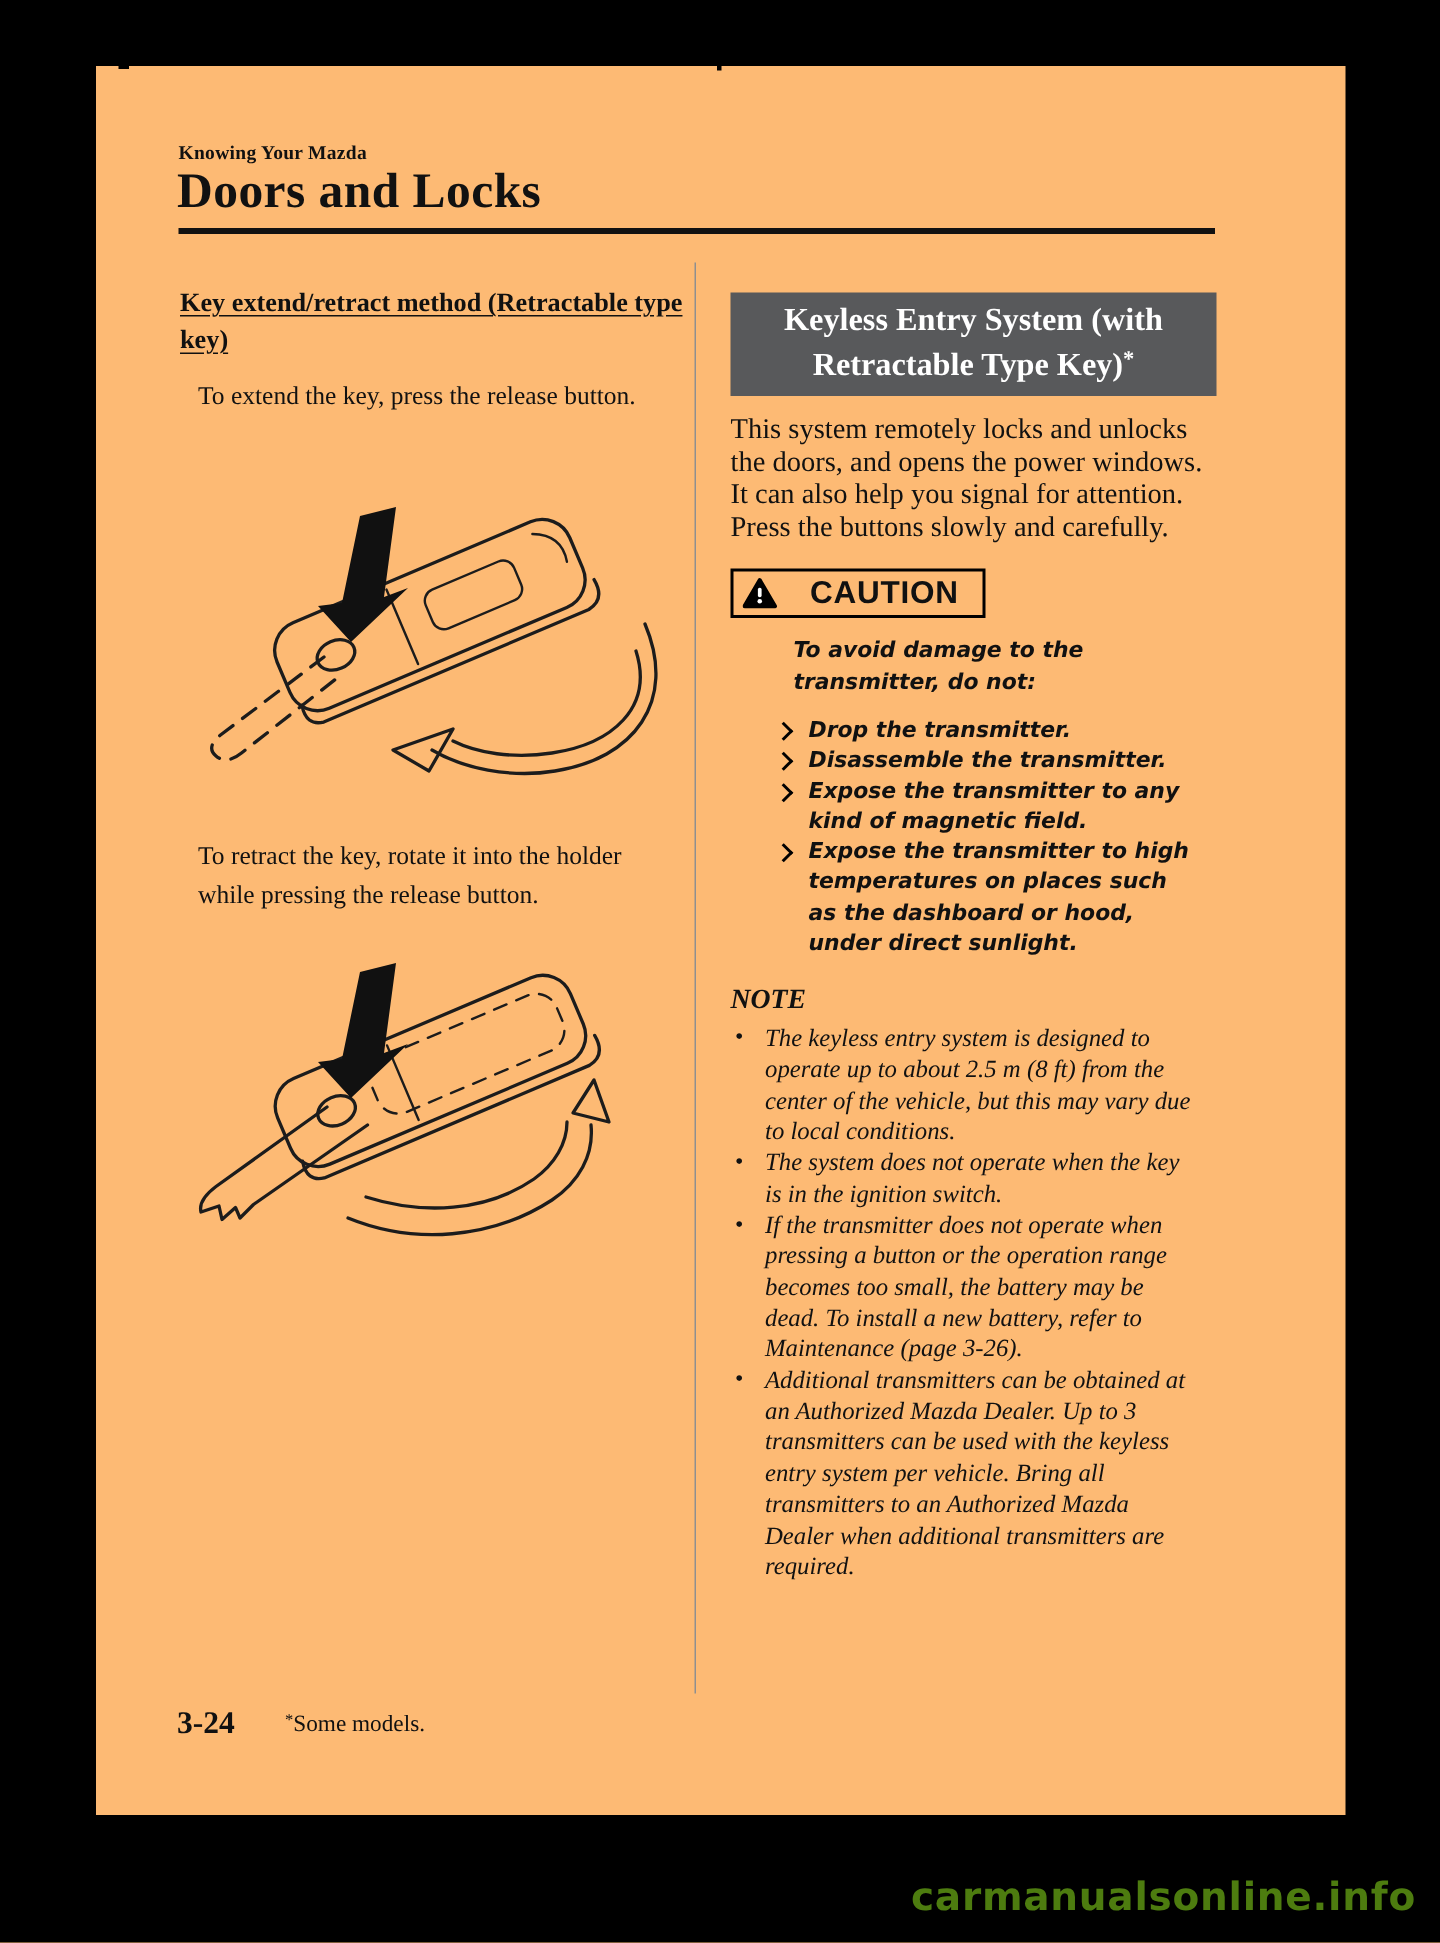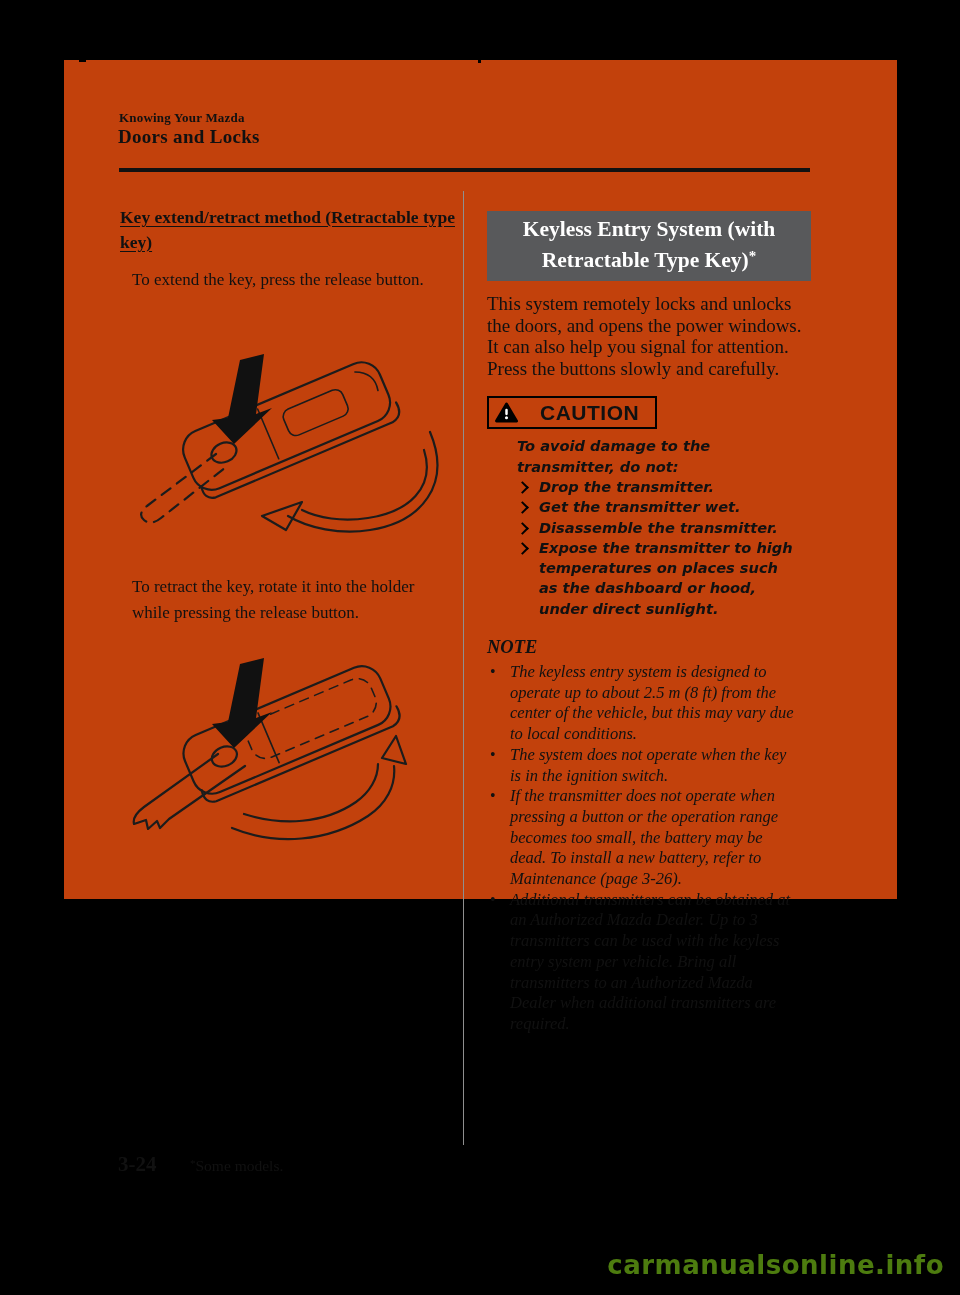--- a/index.html
+++ b/index.html
@@ -2,28 +2,28 @@
 <html><head>
 <meta charset="utf-8">
 <style>
   html,body{margin:0;padding:0;}
   body{
     width:960px;height:1295px;position:relative;
     background:#000;overflow:hidden;
     font-family:"Liberation Serif", serif;
   }
   .page{
-    position:absolute;left:64px;top:60px;width:833px;height:839px;
-    background:#c2410c;color:#111;
+    position:absolute;left:64px;top:44px;width:833px;height:1166px;
+    background:#fdba74;color:#111;
   }
   .tick{position:absolute;background:#000;}
 
   
   .breadcrumb{position:absolute;left:55px;top:50px;font-size:13px;font-weight:bold;letter-spacing:.2px;}
-  .page-title{position:absolute;left:54px;top:66px;font-size:19px;font-weight:bold;letter-spacing:.3px;}
+  .page-title{position:absolute;left:54px;top:66px;font-size:33px;font-weight:bold;letter-spacing:.3px;}
   .header-rule{position:absolute;left:55px;top:108px;width:691px;height:4px;background:#111;}
 
   
   .divider{position:absolute;left:399px;top:131px;width:1px;height:954px;background:#8f8f8f;}
 
   
   .left-col{position:absolute;left:56px;top:145px;width:342px;}
   .section-heading-underlined{
     font-size:17.5px;font-weight:bold;line-height:25px;
     text-decoration:underline;text-underline-offset:3px;margin:0 0 9px 0;
@@ -46,21 +46,21 @@
   .caution-box{
     margin-top:17px;width:152px;height:29px;border:2.5px solid #000;
     display:flex;align-items:center;padding:0 8px 0 6px;gap:22px;
   }
   .caution-label{font-family:"Liberation Sans",sans-serif;font-weight:bold;font-size:21px;letter-spacing:.5px;}
   .caution-body{
     margin:7px 0 0 30px;width:276px;
     font-family:"DejaVu Sans",sans-serif;font-style:italic;font-weight:bold;
     font-size:14.6px;line-height:20.3px;
   }
-  .caution-lead{margin:0;}
+  .caution-lead{margin:12px;}
   ul.caution-list{list-style:none;margin:0;padding:0;}
   ul.caution-list li{position:relative;padding-left:22px;margin:0;}
   .chevron{
     position:absolute;left:1px;top:6px;width:7px;height:7px;
     border-top:2.2px solid #000;border-right:2.2px solid #000;
     transform:rotate(45deg);
   }
 
   .note-label{margin:18px 0 0 0;font-size:18.5px;font-weight:bold;font-style:italic;}
   ul.note-list{list-style:none;margin:4px 0 0 0;padding:0;width:312px;}
@@ -161,22 +161,22 @@
         <rect x="10.7" y="7.2" width="2.6" height="6.6" rx="1.2" fill="#fff"></rect>
         <circle cx="12" cy="16.6" r="1.6" fill="#fff"></circle>
       </svg>
       <span class="caution-label">CAUTION</span>
     </div>
 
     <div class="caution-body">
       <p class="caution-lead">To avoid damage to the transmitter, do not:</p>
       <ul class="caution-list">
         <li><span class="chevron"></span><span>Drop the transmitter.</span></li>
-        <li><span class="chevron"></span><span>Get the transmitter wet.</span></li>
         <li><span class="chevron"></span><span>Disassemble the transmitter.</span></li>
+        <li><span class="chevron"></span><span>Expose the transmitter to any kind of magnetic field.</span></li>
         <li><span class="chevron"></span><span>Expose the transmitter to high temperatures on places such as the dashboard or hood, under direct sunlight.</span></li>
       </ul>
     </div>
 
     <p class="note-label">NOTE</p>
     <ul class="note-list">
       <li><span class="dot">•</span><span>The keyless entry system is designed to operate up to about 2.5 m (8 ft) from the center of the vehicle, but this may vary due to local conditions.</span></li>
       <li><span class="dot">•</span><span>The system does not operate when the key is in the ignition switch.</span></li>
       <li><span class="dot">•</span><span>If the transmitter does not operate when pressing a button or the operation range becomes too small, the battery may be dead. To install a new battery, refer to Maintenance (page 3-26).</span></li>
       <li><span class="dot">•</span><span>Additional transmitters can be obtained at an Authorized Mazda Dealer. Up to 3 transmitters can be used with the keyless entry system per vehicle. Bring all transmitters to an Authorized Mazda Dealer when additional transmitters are required.</span></li>

